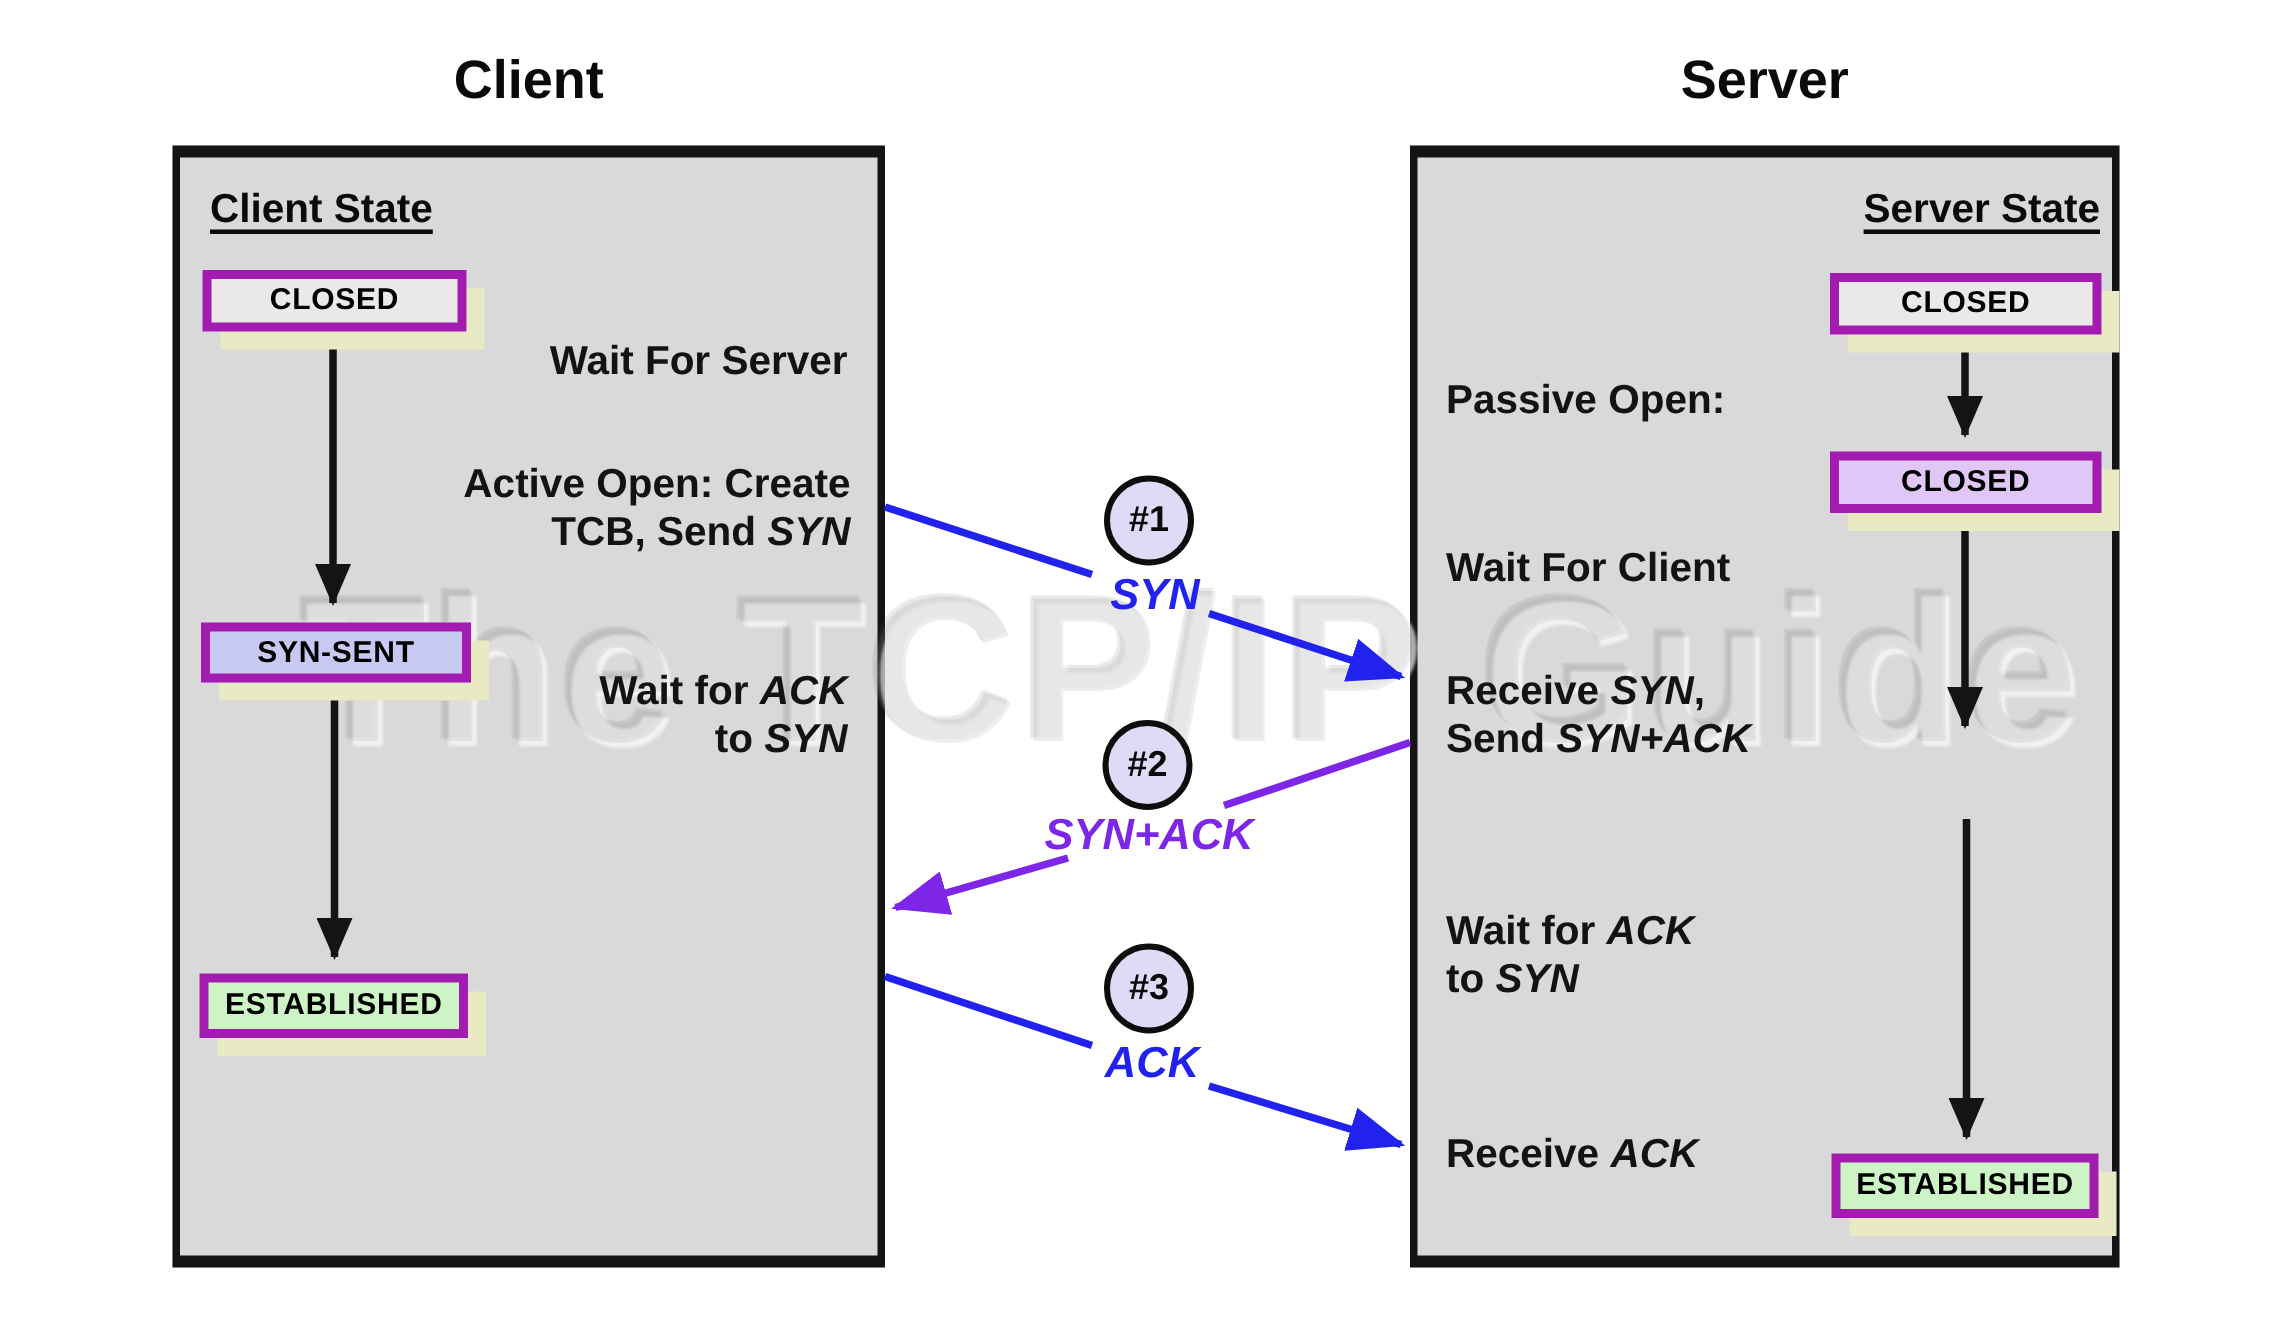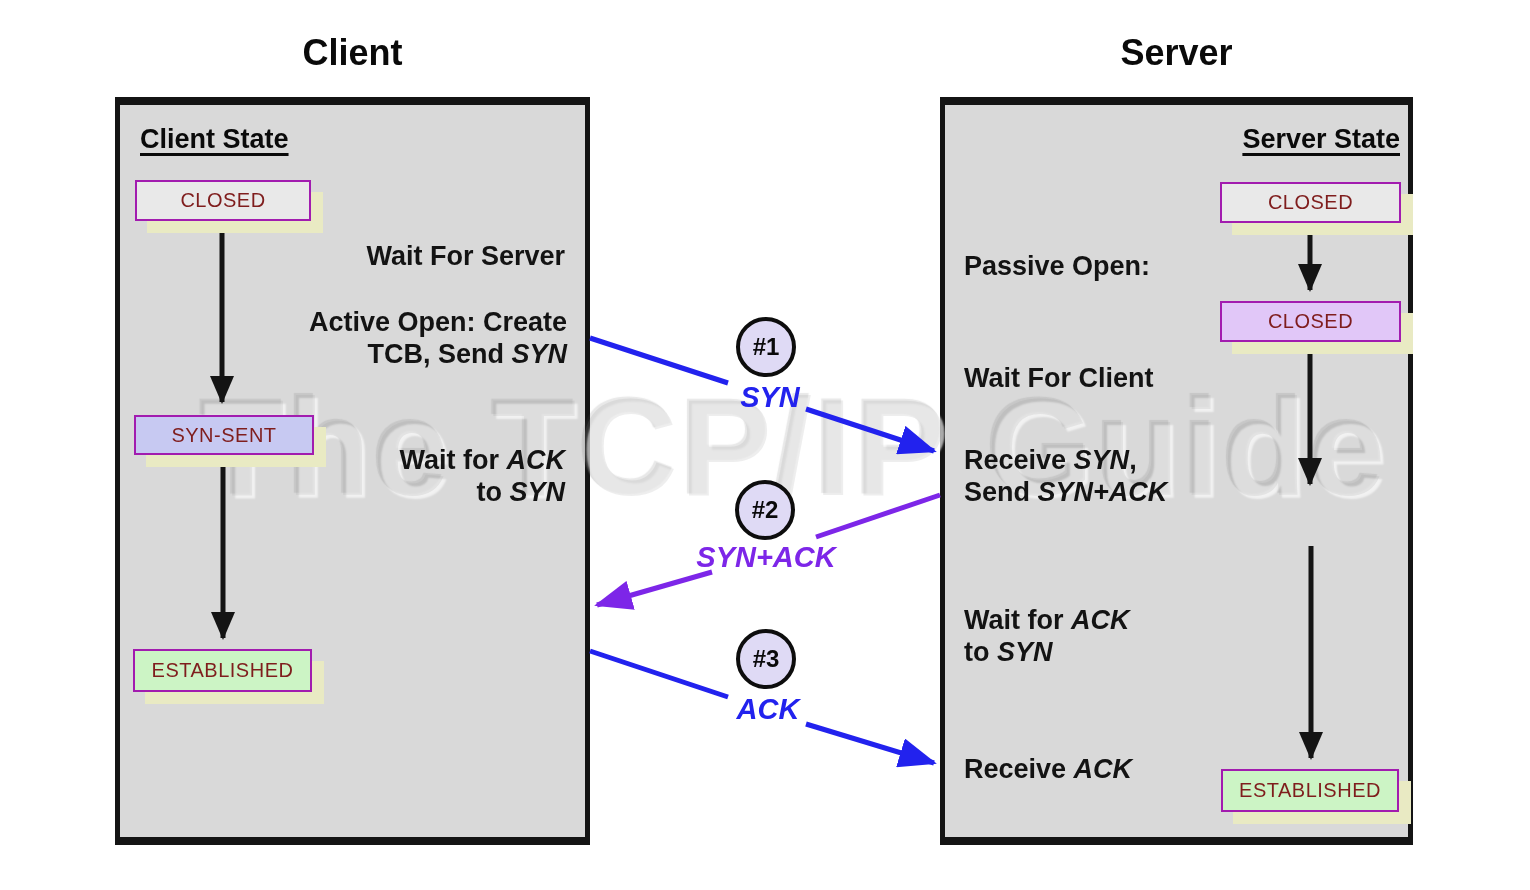--- a/index.html
+++ b/index.html
@@ -21,23 +21,23 @@
     text-shadow:3px 3px 2px rgba(255,255,255,0.65), -2px -2px 1px rgba(90,90,90,0.14);
     z-index:2;pointer-events:none;
   }
   .layer{position:absolute;left:0;top:0;z-index:3;}
   .content{position:absolute;z-index:4;}
   .heading{
     position:absolute;z-index:4;font-size:27px;font-weight:bold;color:#0a0a0a;
     text-decoration:underline;text-decoration-thickness:3px;text-underline-offset:5px;
   }
   .statebox{
-    position:absolute;z-index:4;box-sizing:border-box;border:2px solid #a21caf;
+    position:absolute;z-index:4;box-sizing:border-box;border:6px solid #a21caf;
     display:flex;align-items:center;justify-content:center;
-    font-size:20px;font-weight:normal;color:#7f1d1d;letter-spacing:0.5px;
+    font-size:20px;font-weight:bold;color:#000000;letter-spacing:0.5px;
     box-shadow:12px 12px 0 0 #e9eac3;
   }
   .note{
     position:absolute;z-index:4;font-size:27px;font-weight:bold;color:#131313;line-height:32px;
   }
   .note.right{text-align:right;}
   .note em{font-style:italic;}
   .badge{
     position:absolute;z-index:4;box-sizing:border-box;width:60px;height:60px;border-radius:50%;
     border:4px solid #0d0d0d;background:#dfdaf5;display:flex;align-items:center;justify-content:center;
@@ -106,21 +106,21 @@
   <div class="heading" style="left:1100px;top:124px;width:300px;text-align:right;">Server State</div>
 
   <div class="statebox" style="left:135px;top:180px;width:176px;height:41px;background:#e9e9e9;">CLOSED</div>
   <div class="statebox" style="left:134px;top:415px;width:180px;height:40px;background:#c7c9f2;">SYN-SENT</div>
   <div class="statebox" style="left:133px;top:649px;width:179px;height:43px;background:#ccf4c5;">ESTABLISHED</div>
 
   <div class="statebox" style="left:1220px;top:182px;width:181px;height:41px;background:#e9e9e9;">CLOSED</div>
   <div class="statebox" style="left:1220px;top:301px;width:181px;height:41px;background:#e1c7f8;">CLOSED</div>
   <div class="statebox" style="left:1221px;top:769px;width:178px;height:43px;background:#ccf4c5;">ESTABLISHED</div>
 
-  <div class="note right content" style="left:265px;top:224px;width:300px;margin-top:16px;">
+  <div class="note right content" style="left:265px;top:224px;width:300px;">
     <span>Wait For Server</span>
   </div>
 
   <div class="note right content" style="left:247px;top:306px;width:320px;">
     <div>
       <span>Active Open: Create</span>
     </div>
     <div>
       <span>TCB, Send </span><em>SYN</em>
     </div>

